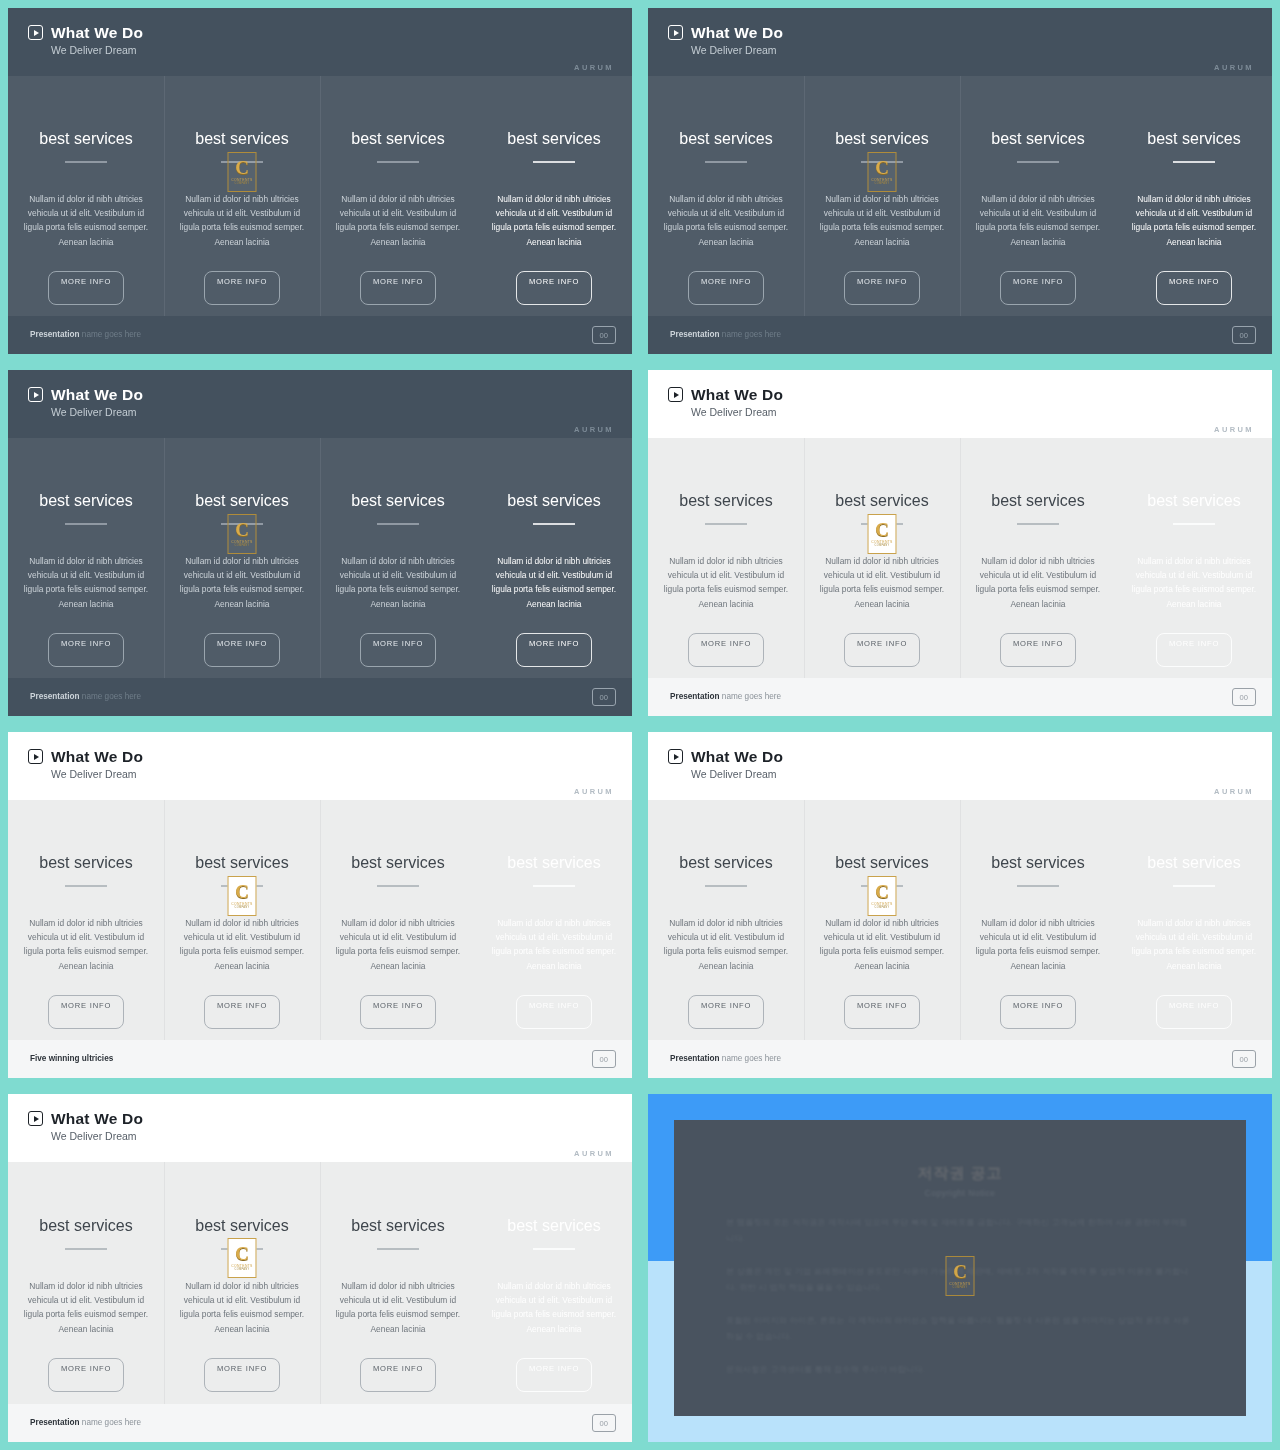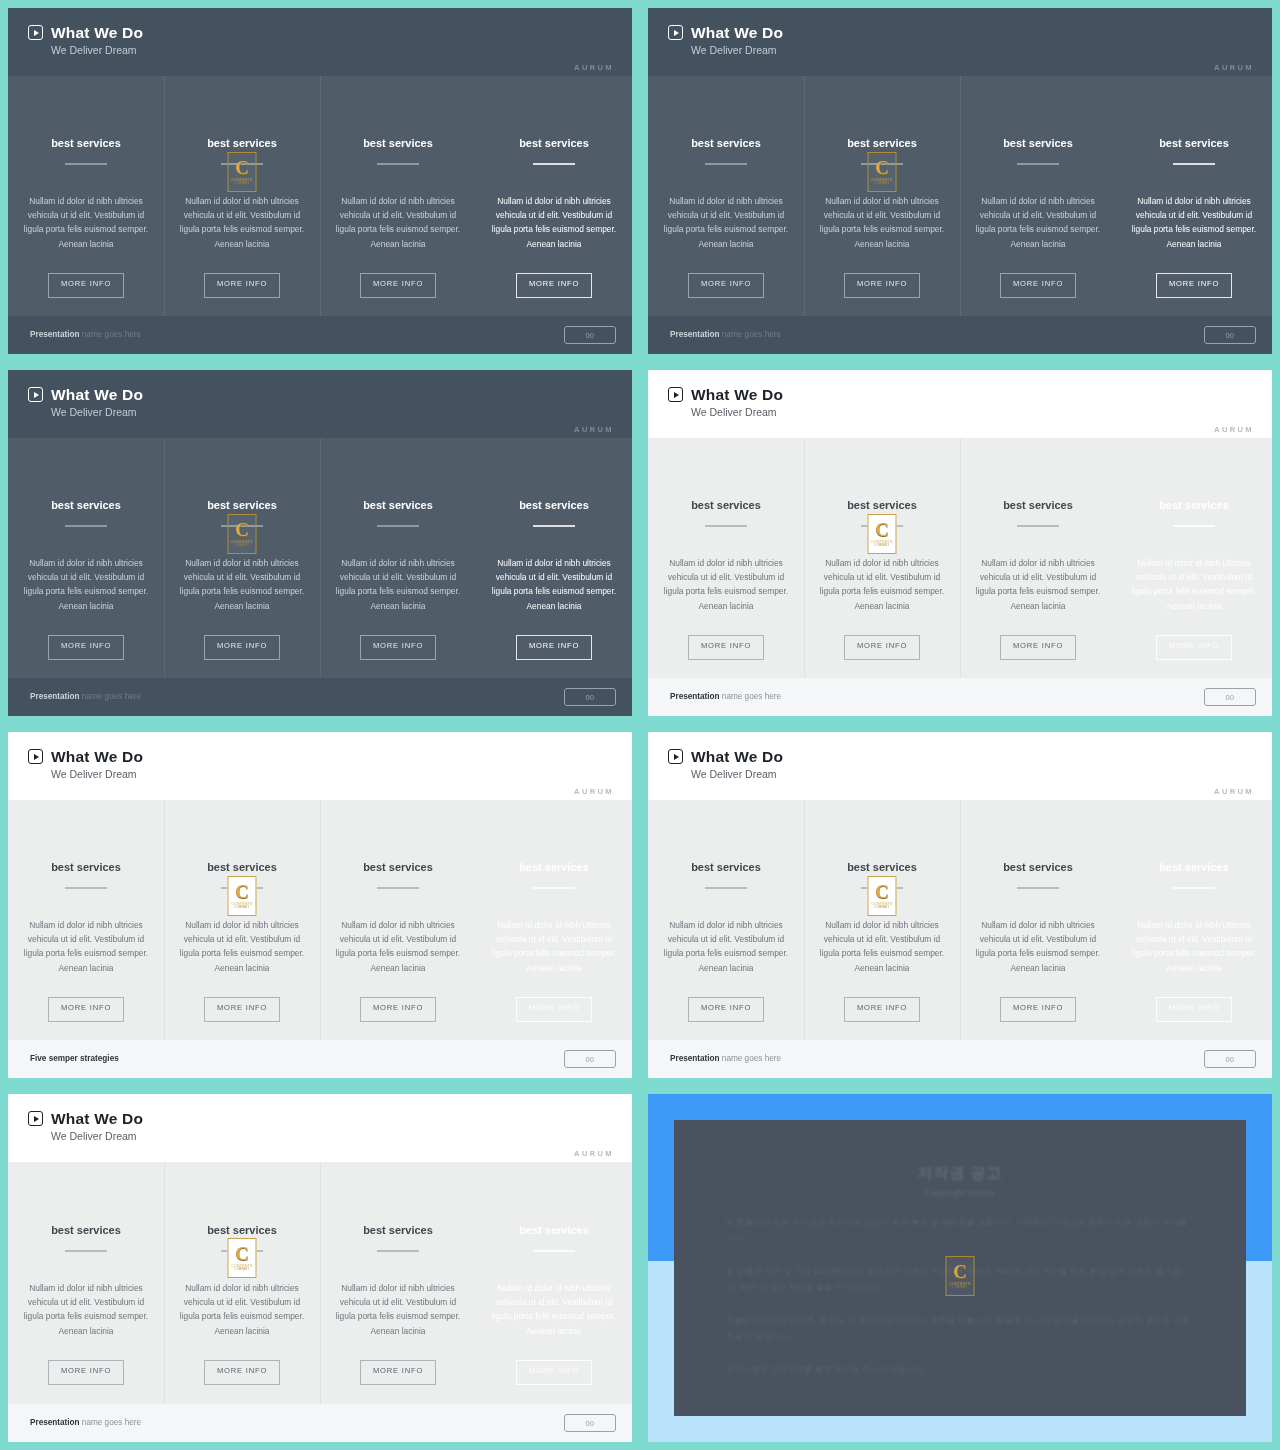--- a/index.html
+++ b/index.html
@@ -87,34 +87,34 @@
     content: "";
     position: absolute; left: 0; top: 0; bottom: 0;
     width: 1px;
   }
   .dark .col { background: #505c68; }
   .dark .col + .col::before { background: #5d6874; }
   .light .col { background: #eceded; }
   .light .col + .col::before { background: #e0e1e2; }
 
   .col .ttl {
-    font-size: 11px; font-weight: bold; line-height: 1;
+    font-size: 16px; font-weight: normal; line-height: 1;
     margin-top: 44px;
   }
   .col .rule { width: 42px; height: 1.5px; margin: 14px 0 0; opacity: .55; }
   .col .body {
     font-size: 8.4px; line-height: 1.72; margin-top: 29px;
     max-width: 140px;
   }
   .col .btn {
     margin-top: 22px;
     font-size: 7.6px; letter-spacing: .8px;
-    padding: 6px 12px 9px;
+    padding: 6px 12px 18px;
     border: 1px solid currentColor;
-    border-radius: 0;
+    border-radius: 8px;
     background: transparent;
     line-height: 1;
     cursor: pointer;
   }
   .dark .col .ttl { color: #ffffff; }
   .dark .col .rule { background: #c4ccd3; }
   .dark .col .body { color: #ccd3d9; }
   .dark .col .btn { color: #e4e9ed; border-color: #9aa5ae; }
   .light .col .ttl { color: #3f464d; }
   .light .col .rule { background: #8d959c; }
@@ -168,21 +168,21 @@
   .dark .ftr { background: #44515e; }
   .light .ftr { background: #f5f6f7; }
   .ftr-txt { font-size: 8.2px; line-height: 1; }
   .ftr-txt b { font-weight: bold; margin-top: 10px; }
   .dark .ftr-txt b { color: #cdd4da; }
   .dark .ftr-txt span { color: #6f7d89; }
   .light .ftr-txt b { color: #2d333a; }
   .light .ftr-txt span { color: #8b9299; }
   .pagebox {
     font-size: 7.6px; line-height: 1;
-    padding: 5px 21px 4px;
+    padding: 5px 7px 4px;
     border: 1px solid currentColor;
     border-radius: 3px;
   }
   .dark .pagebox { color: #98a3ad; }
   .light .pagebox { color: #9aa1a8; }
 
   
   .slide8 {
     margin: 8px;
     background: linear-gradient(to bottom, #3d9bf7 0%, #3d9bf7 48%, #b9e2fb 48%, #b9e2fb 100%);
@@ -458,21 +458,21 @@
         <button class="btn">MORE INFO</button>
       </div>
       <div class="col accent acc-red">
         <div class="ttl">best services</div>
         <div class="rule"></div>
         <div class="body">Nullam id dolor id nibh ultricies vehicula ut id elit. Vestibulum id ligula porta felis euismod semper. Aenean lacinia</div>
         <button class="btn">MORE INFO</button>
       </div>
     </div>
     <div class="ftr">
-      <div class="ftr-txt"><b>Five semper strategies</b><span></span></div>
+      <div class="ftr-txt"><b>Five winning ultricies</b><span></span></div>
       <div class="pagebox">00</div>
     </div>
   </section>
 
   <section class="slide light">
     <div class="hdr">
       <div class="hdr-row">
         <span class="play-ico">
             <i></i>
           </span>

